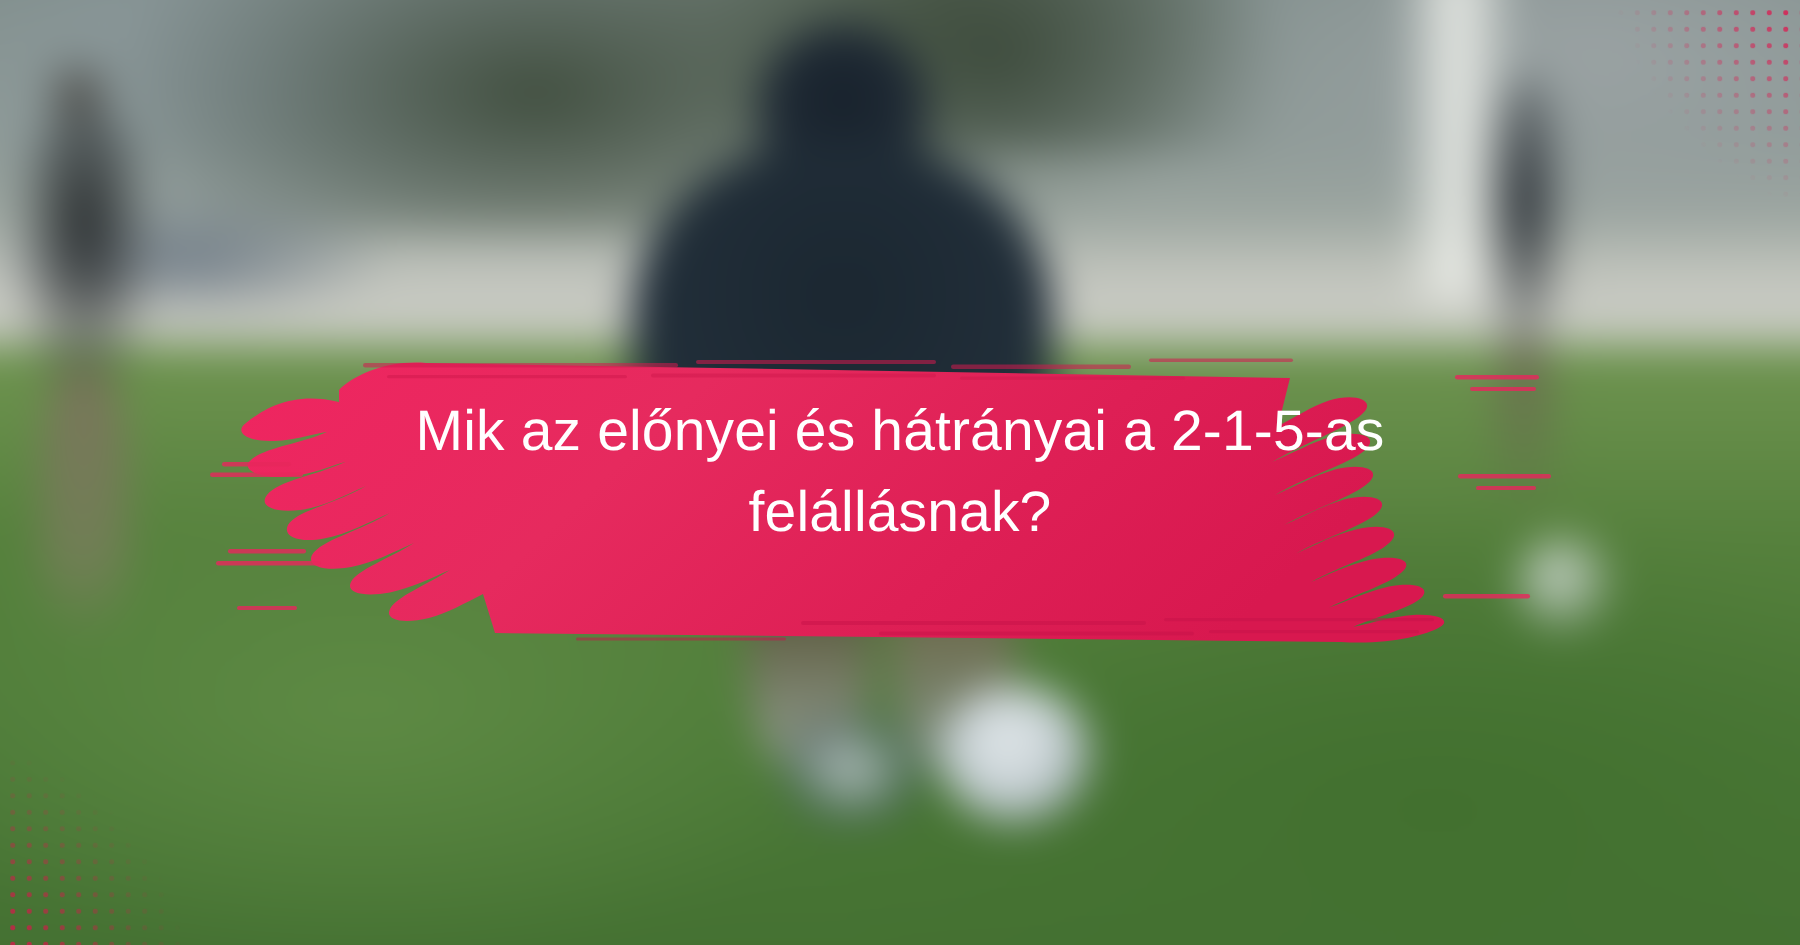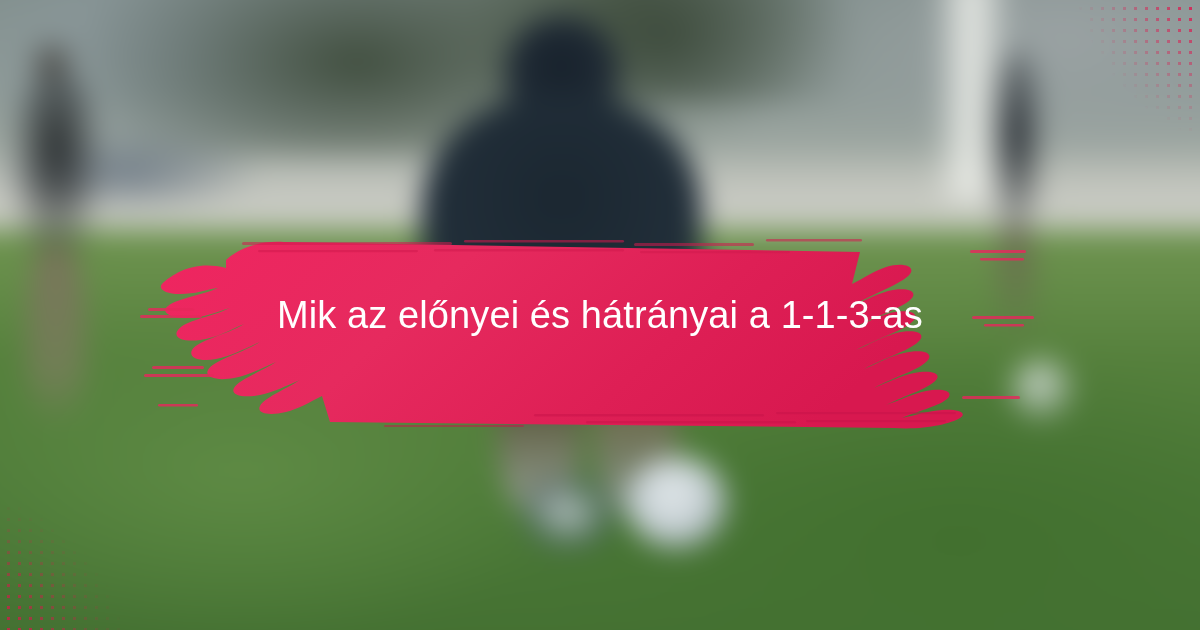--- a/index.html
+++ b/index.html
@@ -342,16 +342,17 @@
         <rect x="836" y="60" width="56" height="3" rx="1.5"></rect>
         <rect x="846" y="68" width="44" height="2.6" rx="1.3"></rect>
         <rect x="838" y="126" width="62" height="3" rx="1.5"></rect>
         <rect x="850" y="134" width="40" height="2.6" rx="1.3"></rect>
         <rect x="828" y="206" width="58" height="3" rx="1.5"></rect>
       </g>
     </svg>
   </div>
 
   <div class="banner-text">
-    <span>Mik az előnyei és hátrányai a 1-1-3-as</span>
+    <span>Mik az előnyei és hátrányai a 2-1-5-as</span>
+    <span>felállásnak?</span>
   </div>
 
 </div>
 
 </body></html>

